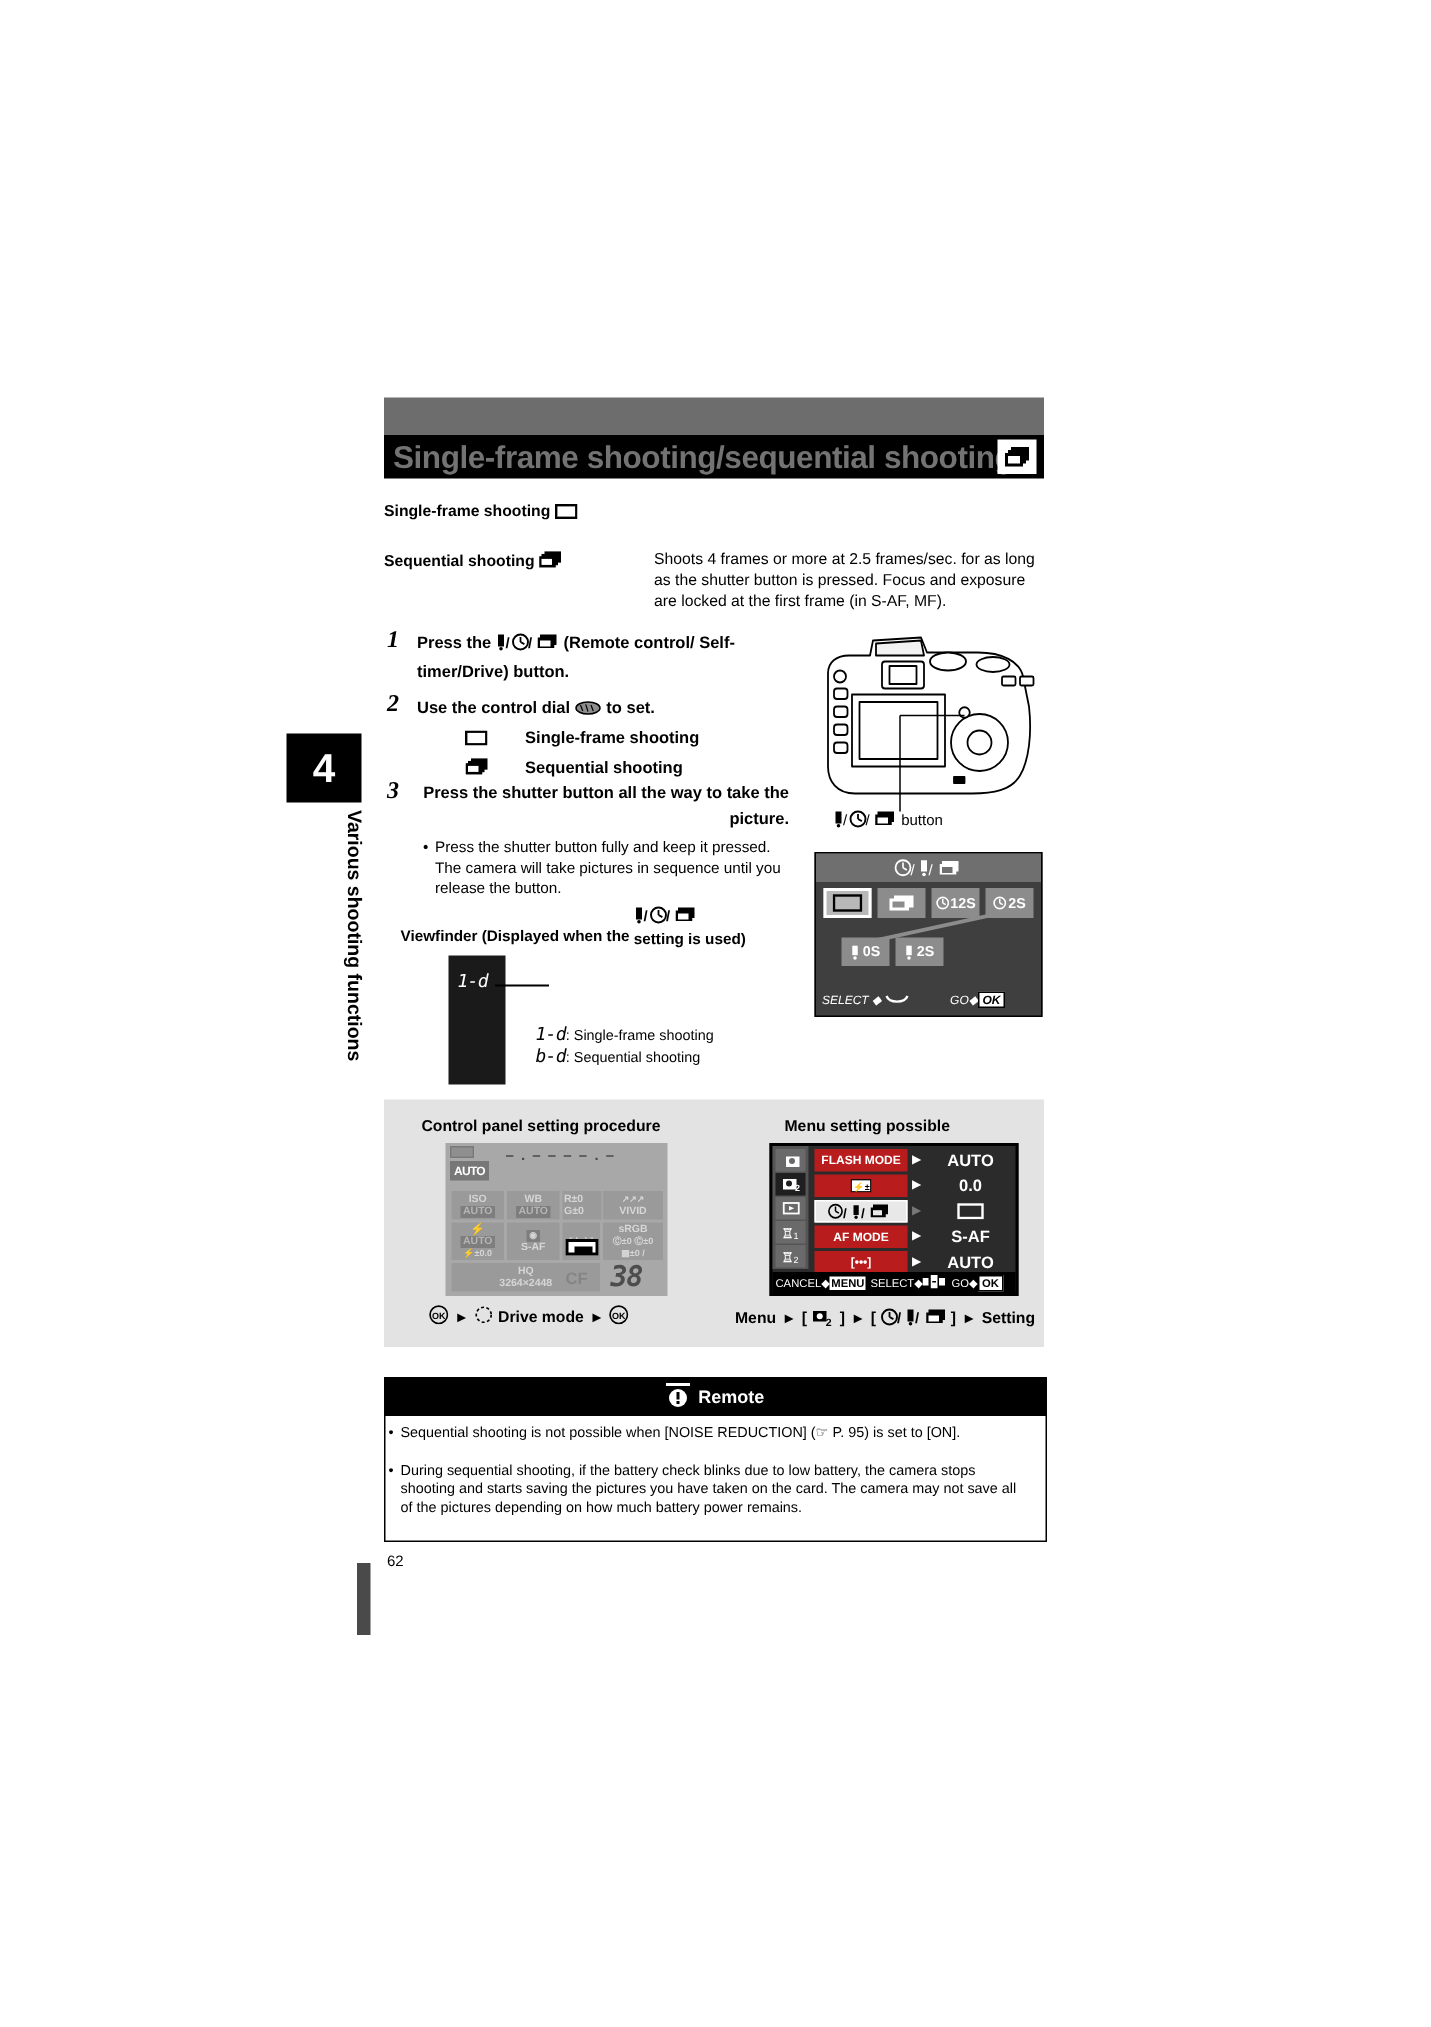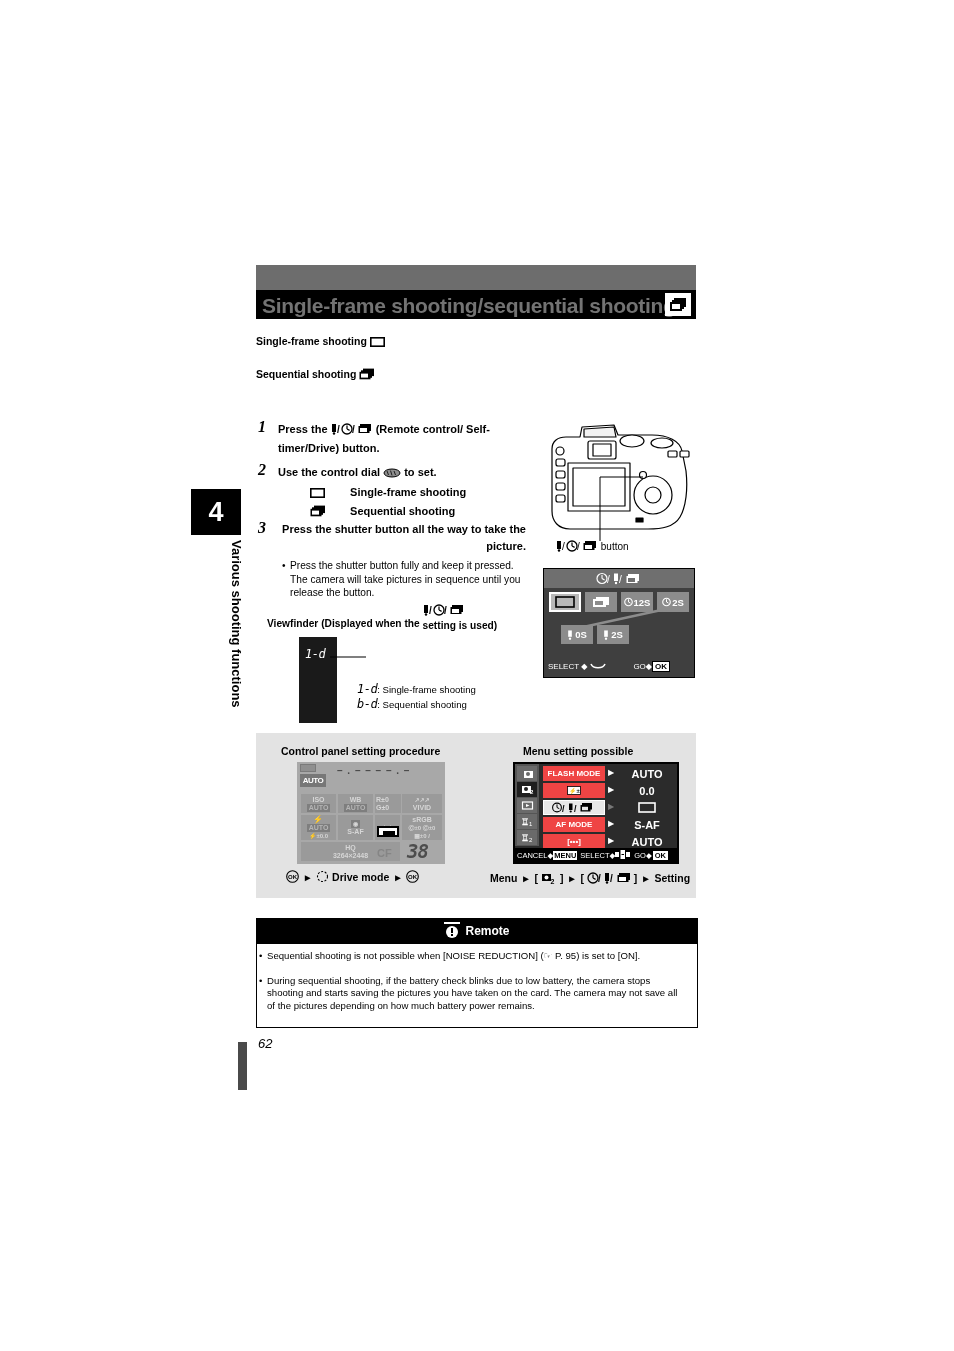--- a/index.html
+++ b/index.html
@@ -97,21 +97,21 @@
     color:#fff;font-size:10px;display:flex;align-items:center;justify-content:center;
     letter-spacing:0.5px;
   }
   .lcd-cell{
     position:absolute;background:#8c8c8c;color:#fff;
     display:flex;align-items:center;justify-content:center;
     font-size:9.5px;font-weight:bold;
   }
   .lcd-cell.sel{background:#b8b8b8;border:2px solid #fff;box-sizing:border-box;}
   .lcd-foot{
-    position:absolute;left:0;bottom:2px;width:130px;height:14px;color:#fff;font-size:8px;
+    position:absolute;left:0;bottom:2px;width:130px;height:14px;color:#fff;font-size:8px;font-style:italic;
   }
   .lcd-foot .lf{position:absolute;left:4px;top:1px;}
   .lcd-foot .rf{position:absolute;right:4px;top:1px;text-align:right;}
   .okbox{background:#fff;color:#000;padding:0 2px;font-weight:bold;border:1px solid #000;}
 
   
   .proc-box{
     position:absolute;left:256px;top:733px;width:440px;height:165px;
     background:#e3e3e3;
   }
@@ -137,21 +137,21 @@
   
   .mm{
     position:absolute;left:513px;top:762px;width:166px;height:102px;
     background:#2b2b2b;border:2px solid #000;box-sizing:border-box;
   }
   .mm-side{position:absolute;left:0;top:0;width:24px;height:82px;background:#555;}
   .mm-tab{position:absolute;left:2px;width:20px;height:15px;background:#6a6a6a;color:#fff;
     font-size:8px;display:flex;align-items:center;justify-content:center;}
   .mm-tab.act{background:#1f1f1f;color:#fff;}
   .mm-row{position:absolute;left:28px;width:132px;height:15px;}
-  .mm-lbl{position:absolute;left:0;top:0;width:62px;height:15px;background:#ef4444;color:#fff;
+  .mm-lbl{position:absolute;left:0;top:0;width:62px;height:15px;background:#b91c1c;color:#fff;
     font-size:8px;font-weight:bold;display:flex;align-items:center;justify-content:center;}
   .mm-lbl.hl{background:#e8e8e8;color:#000;border:1px solid #fff;box-sizing:border-box;}
   .mm-arrow{position:absolute;left:65px;top:2px;color:#fff;font-size:8px;}
   .mm-val{position:absolute;left:76px;top:0;width:56px;height:15px;color:#fff;font-size:11px;
     font-weight:bold;display:flex;align-items:center;justify-content:center;}
   .mm-foot{position:absolute;left:0;bottom:0;width:162px;height:14px;background:#000;color:#fff;
     font-size:7.5px;display:flex;align-items:center;}
 
   
   .notes-hd{
@@ -160,21 +160,21 @@
   }
   .notes-hd .t{font-size:12px;font-weight:bold;}
   .notes-body{
     position:absolute;left:256px;top:944px;width:442px;height:84px;
     background:#fff;border:1px solid #000;border-top:none;box-sizing:border-box;
   }
   .note-item{position:absolute;font-size:9.6px;line-height:12.4px;}
 
   
   .pn-bar{position:absolute;left:238px;top:1042px;width:9px;height:48px;background:#4a4a4a;}
-  .pn{position:absolute;left:258px;top:1036px;font-size:13px;font-style:italic;}
+  .pn{position:absolute;left:258px;top:1036px;font-size:10px;}
 
   .icn{display:inline-block;vertical-align:-2px;}
 </style>
 </head>
 <body>
 
 <div class="page">
 
   <div class="chapter-tab">
     <span class="num">4</span>
@@ -206,20 +206,21 @@
     <span>Sequential shooting</span>
     <span class="icn">
       <svg width="16" height="12" viewBox="0 0 16 12">
         <rect x="4" y="0.6" width="11" height="7.5" fill="#000"></rect>
         <rect x="2" y="2.3" width="11" height="7.5" fill="#000"></rect>
         <rect x="0.5" y="3.8" width="11" height="7.5" fill="#000"></rect>
         <rect x="2" y="5.6" width="7" height="4" fill="#fff"></rect>
       </svg>
     </span>
   </div>
+  <div class="def def-body" style="left:436px;top:366px;">Shoots 4 frames or more at 2.5 frames/sec. for as long as the shutter button is pressed. Focus and exposure are locked at the first frame (in S-AF, MF).</div>
 
   <div class="step-num" style="left:258px;top:418px;">1</div>
   <div class="step-txt" style="left:278px;top:421px;">
     <span>Press the</span>
     <span class="icn">
       <svg width="42" height="12" viewBox="0 0 42 12">
         <rect x="1" y="1" width="4" height="8" fill="#000"></rect>
           <circle cx="3" cy="10.5" r="1.2" fill="#000"></circle>
         <text x="6" y="10" font-size="10" font-family="Liberation Sans">/</text>
         <circle cx="16" cy="6" r="5" fill="none" stroke="#000" stroke-width="1.3"></circle>

